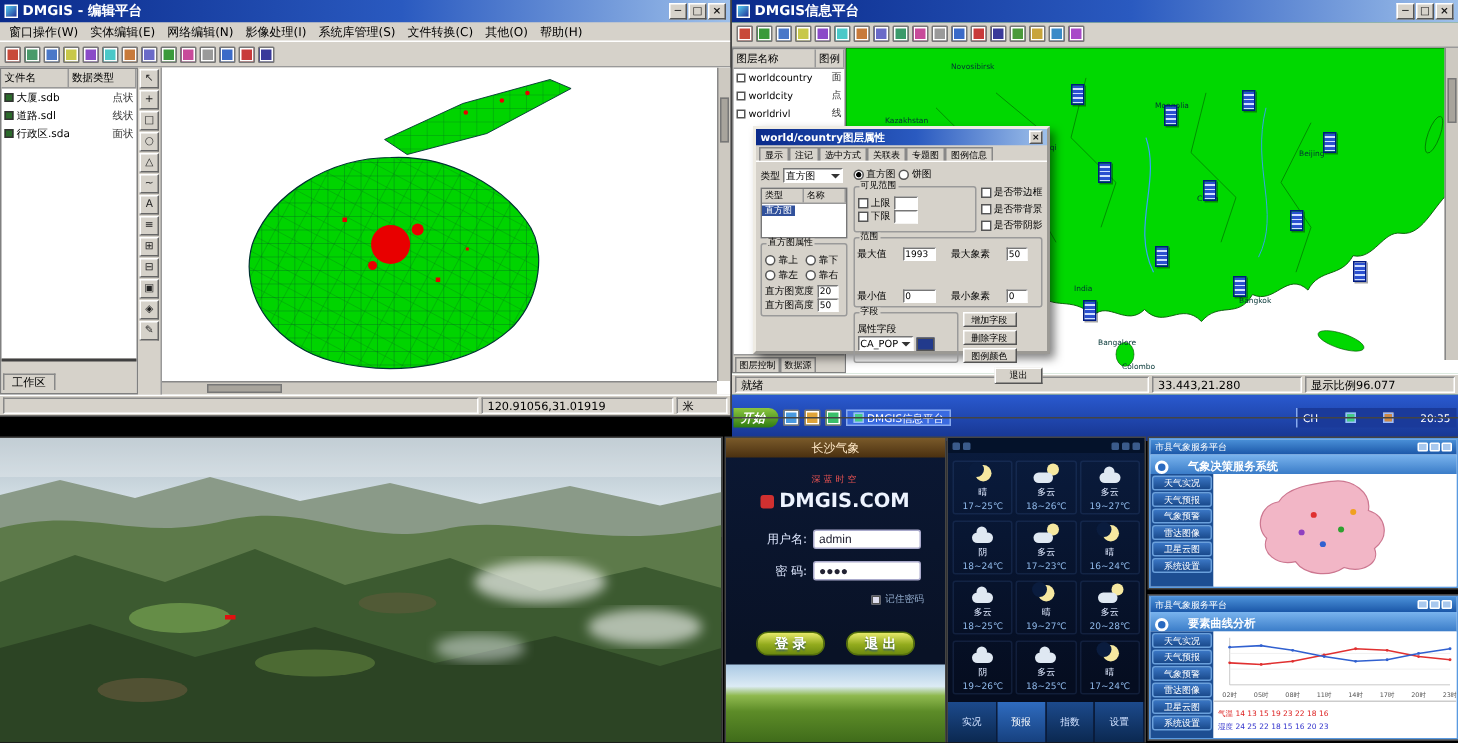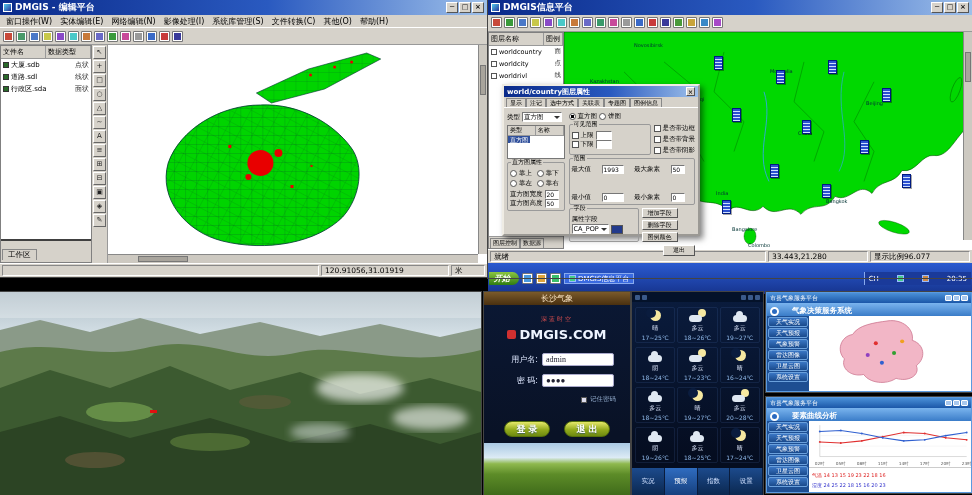--- a/index.html
+++ b/index.html
@@ -111,21 +111,21 @@
   
   #phone1{left:484px;top:292px;width:146px;height:203px;background:linear-gradient(180deg,#0b1834,#091226 70%);display:flex;flex-direction:column}
   .p1-title{height:13px;background:linear-gradient(#7a5a2a,#4a3010);color:#ffe9c8;font-size:8px;display:flex;align-items:center;justify-content:center}
   .p1-brand{margin-top:10px;text-align:center}
   .p1-brand-top{font-size:6px;color:#e05050;letter-spacing:2px;display:block}
   .p1-brand-main{font-size:13px;font-weight:bold;color:#eef4ff;display:inline-flex;align-items:center;gap:3px}
   .p1-logo{width:9px;height:9px;background:#d03030;border-radius:2px;display:inline-block}
   .p1-form{margin-top:10px;display:flex;flex-direction:column;gap:8px;align-items:center}
   .p1-row{display:flex;align-items:center;gap:4px}
   .p1-label{width:38px;text-align:right;color:#dfe8ff;font-size:8px;white-space:nowrap}
-  .p1-input{width:72px;height:13px;background:#fff;border:1px solid #aac;border-radius:2px;font-size:8px;color:#223;padding:0 3px;font-family:Liberation Serif, serif}
+  .p1-input{width:72px;height:13px;background:#fff;border:1px solid #aac;border-radius:2px;font-size:8px;color:#223;padding:0 3px;font-family:Liberation Sans, sans-serif}
   .p1-rem{align-self:flex-end;margin-right:14px;display:flex;align-items:center;gap:3px;color:#8fa8c8;font-size:6.5px}
   .p1-rem .cb{width:6px;height:6px;background:#dde}
   .p1-btns{margin-top:9px;display:flex;justify-content:flex-start;gap:14px}
   .p1-btn{width:46px;height:16px;border-radius:8px;border:1px solid #55700c;color:#fff;font-size:9px;font-weight:bold;
     background:linear-gradient(#e6e96a,#93ab1d 55%,#6d8a10);display:flex;align-items:center;justify-content:center;text-shadow:0 1px 1px #465}
   .p1-photo{margin-top:auto;height:52px;background:linear-gradient(180deg,#aac9e4 0%,#dcebf5 28%,#8fb94e 40%,#5d8c28 60%,#3f6b1a 100%)}
 
   
   #phone2{left:632px;top:292px;width:131px;height:203px;background:linear-gradient(180deg,#0a1c3e,#050d20 80%);display:flex;flex-direction:column}
   .p2-status{height:10px;background:#04122a;display:flex;align-items:center;padding:0 3px;gap:2px}

